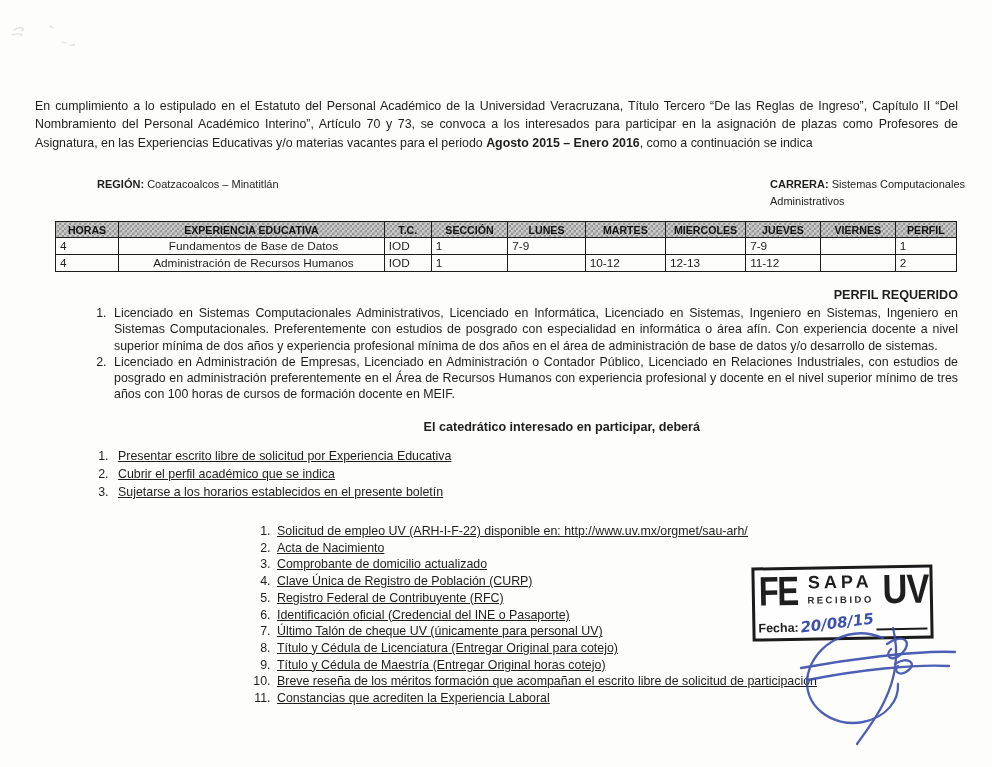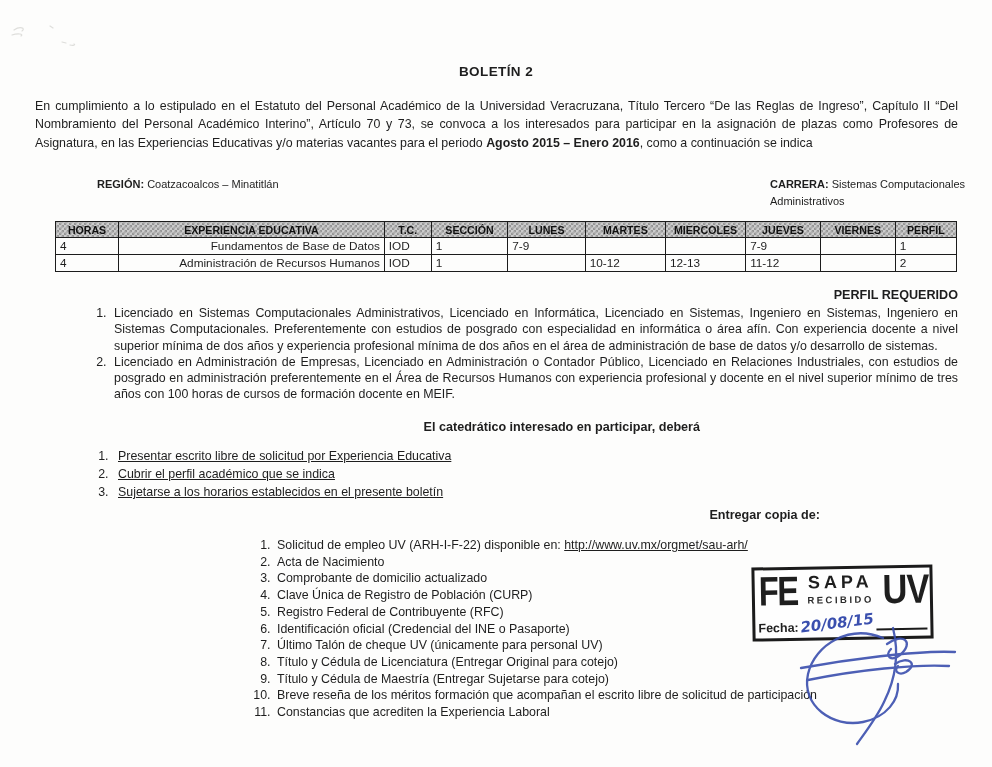--- a/index.html
+++ b/index.html
@@ -39,33 +39,33 @@
     overflow:hidden; white-space:nowrap;
   }
   .sched th {
     font-size:10.6px; font-weight:bold; color:#101010; height:16px;
     background-color:#cccccc;
     background-image:
       linear-gradient(45deg, #969696 25%, transparent 25%, transparent 75%, #969696 75%),
       linear-gradient(45deg, #969696 25%, transparent 25%, transparent 75%, #969696 75%);
     background-size:5px 5px; background-position:0 0, 2.5px 2.5px;
   }
-  .sched td.left { text-align:right; padding-left:8px; }
+  .sched td.left { text-align:center; padding-left:8px; }
 
   .sec-heading { font-weight:bold; font-size:12.6px;text-align:right; }
   .perfil { position:absolute; top:288px; left:80px; width:878px; }
   .perfil ol { margin:3px 0 0 0; padding-left:30px; font-size:12.4px; line-height:16.3px; text-align:justify; }
   .perfil li { padding-left:4px; }
 
   .catedratico { position:absolute; top:420px; left:80px; width:620px; }
   .catedratico ol { margin:13px 0 0 6px; padding-left:26px; font-size:12.4px; line-height:18.2px; }
   .catedratico li { padding-left:6px;text-decoration:underline; }
 
   .entregar { position:absolute; top:508px; left:80px; width:740px; }
-  .entregar ol { margin:15px 0 0 172px; padding-left:22px; font-size:12.4px; line-height:16.7px; }
+  .entregar ol { margin:15px 0 0 172px; padding-left:22px; font-size:12.4px; line-height:16.7px;text-decoration:underline; }
   .entregar li { padding-left:3px; }
   a.doc-link { color:inherit; text-decoration:underline; cursor:pointer; }
 
   .stamp {
     position:absolute; left:752px; top:566px; width:181px; height:74px;
     border:3px solid #1b1b1b; transform:rotate(-1deg);
     background:rgba(255,255,255,.6);
   }
   .stamp-top { display:flex; align-items:flex-start; justify-content:space-between; padding:1px 3px 0 4px; }
   .fe  { font-size:41px; font-weight:bold; line-height:40px; letter-spacing:-2px; transform:scaleX(.8); transform-origin:left top; }
@@ -87,21 +87,20 @@
 </style>
 </head>
 <body>
 
 <div class="page">
 
   <svg class="pencil-mark" width="70" height="30" viewBox="0 0 70 30">
     <path d="M4 10 C 10 6, 16 8, 12 11 M2 15 C 8 13, 14 14, 11 16 M40 6 l 3 2 M52 22 l 4 1 M60 25 c 3 1 6 0 4 -1" stroke="#b9b9b4" stroke-width="1.2" fill="none" stroke-linecap="round"></path>
   </svg>
 
-  <div class="title">BOLETÍN 2</div>
 
   <p class="intro"><span>En cumplimiento a lo estipulado en el Estatuto del Personal Académico de la Universidad Veracruzana, Título Tercero “De las Reglas de Ingreso”, Capítulo II “Del Nombramiento del Personal Académico Interino”, Artículo 70 y 73, se convoca a los interesados para participar en la asignación de plazas como Profesores de Asignatura, en las Experiencias Educativas y/o materias vacantes para el periodo </span><b>Agosto 2015 – Enero 2016</b><span>, como a continuación se indica</span></p>
 
   <div class="fields">
     <div class="field f0"><b>REGIÓN:</b> <span>Coatzacoalcos – Minatitlán</span></div>
     <div class="field f3"><b>CARRERA:</b> <span>Sistemas Computacionales Administrativos</span></div>
   </div>
 
   <table class="sched">
     <colgroup id="sched-cols">
@@ -169,31 +168,30 @@
   <div class="section catedratico">
     <div class="sec-heading">El catedrático interesado en participar, deberá</div>
     <ol>
         <li>Presentar escrito libre de solicitud por Experiencia Educativa</li>
         <li>Cubrir el perfil académico que se indica</li>
         <li>Sujetarse  a los horarios establecidos en el presente boletín</li>
       </ol>
   </div>
 
   <div class="section entregar">
-    <div class="sec-heading">Entregar copia de:</div>
     <ol>
         <li>Solicitud de empleo UV (ARH-I-F-22) disponible en: <a class="doc-link">http://www.uv.mx/orgmet/sau-arh/</a></li>
         <li>Acta de Nacimiento</li>
         <li>Comprobante de domicilio actualizado</li>
         <li>Clave Única de Registro de Población (CURP)</li>
         <li>Registro Federal de Contribuyente (RFC)</li>
         <li>Identificación oficial (Credencial del INE o Pasaporte)</li>
         <li>Último Talón de cheque UV (únicamente para personal UV)</li>
         <li>Título y Cédula de Licenciatura (Entregar Original para cotejo)</li>
-        <li>Título y Cédula de Maestría (Entregar Sujetarse para cotejo)</li>
+        <li>Título y Cédula de Maestría (Entregar Original horas cotejo)</li>
         <li>Breve reseña de los méritos formación que acompañan el escrito libre de solicitud de participación</li>
         <li>Constancias que acrediten la Experiencia Laboral</li>
       </ol>
   </div>
 
   <div class="stamp">
     <div class="stamp-top">
       <span class="fe">FE</span>
       <span class="mid">
         <span class="sapa">SAPA</span>

